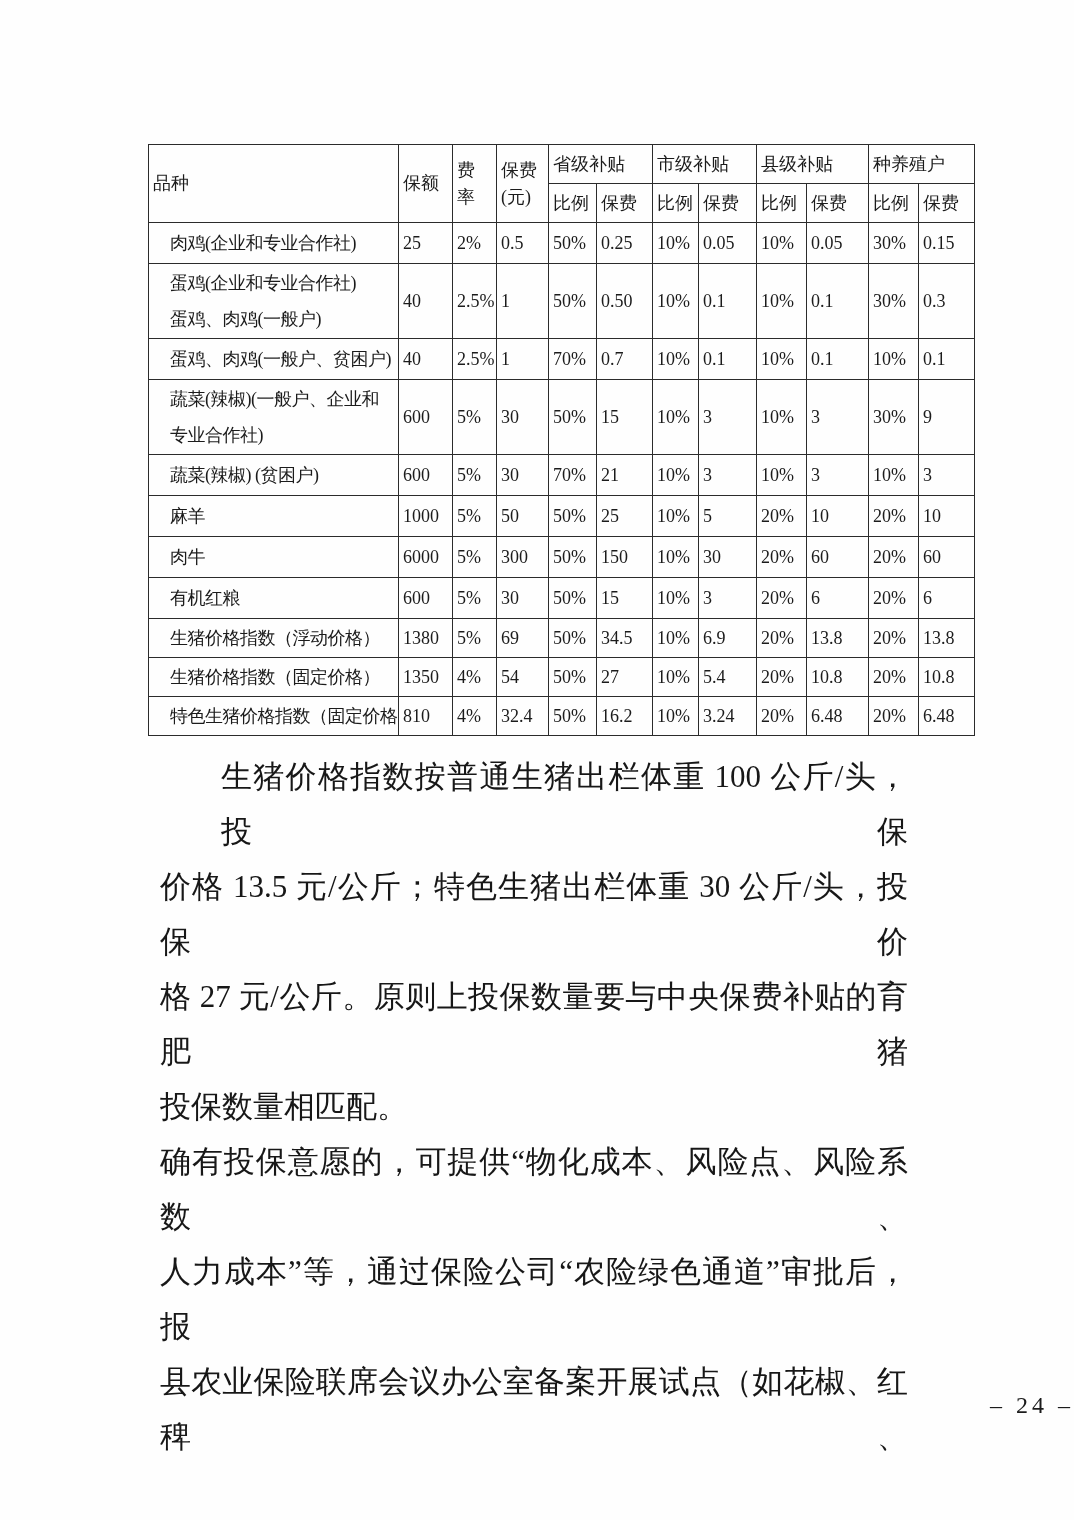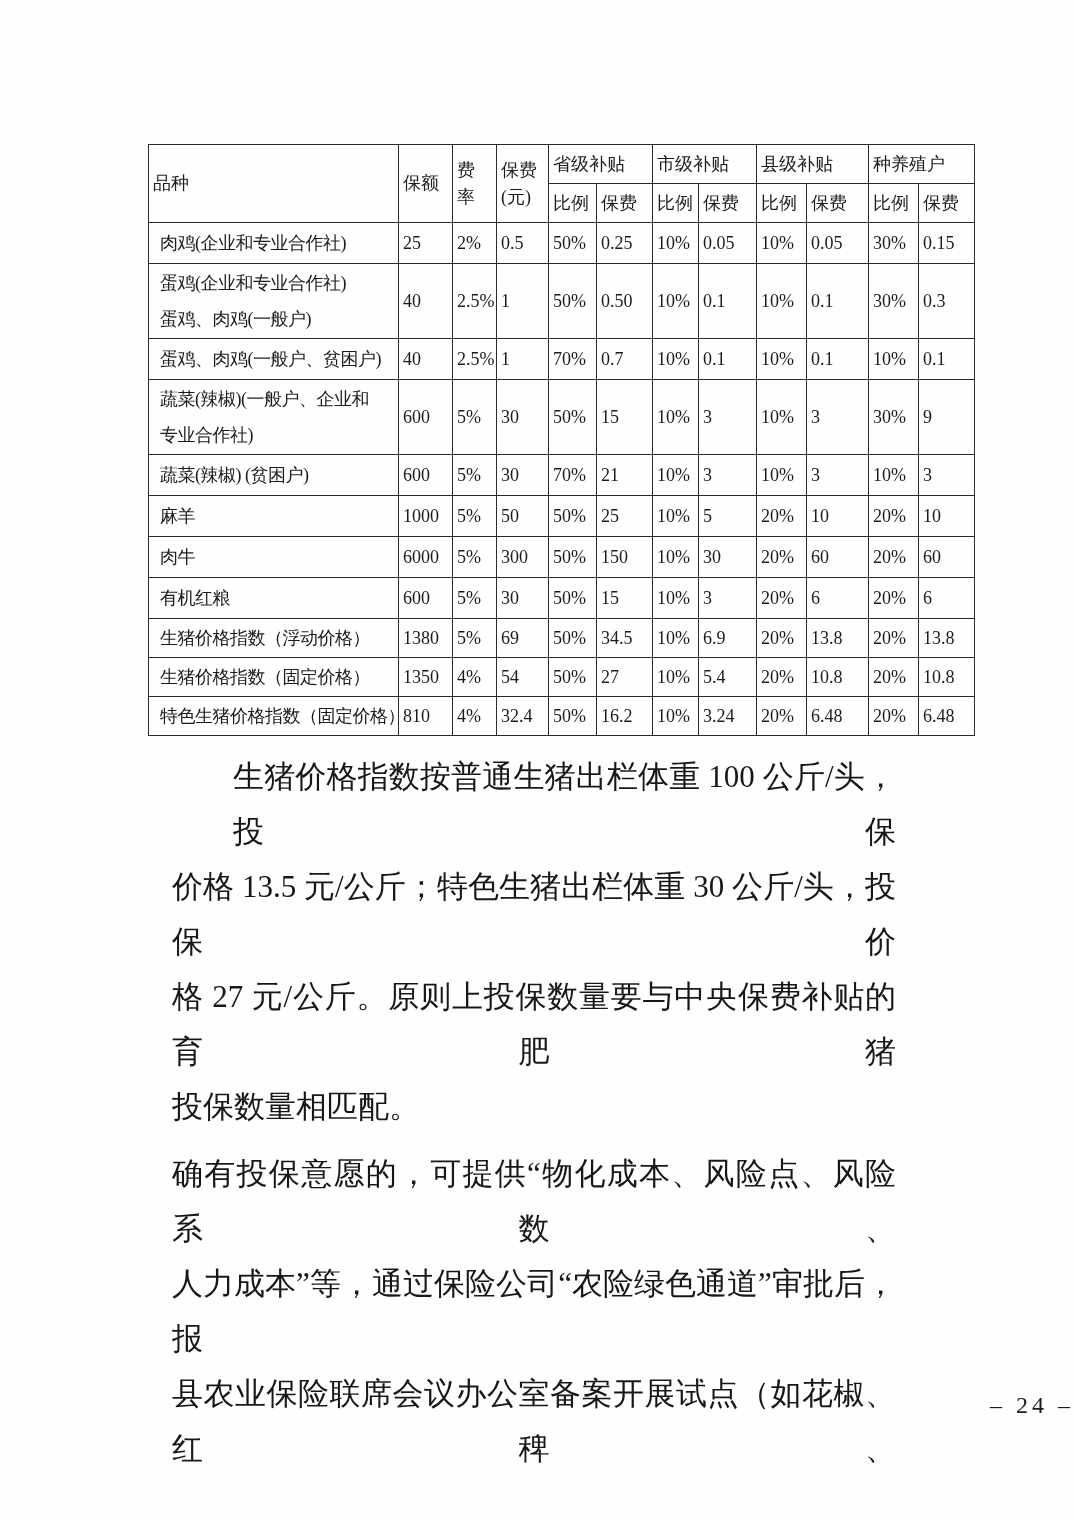--- a/index.html
+++ b/index.html
@@ -44,31 +44,31 @@
     vertical-align: middle;
     padding: 1px 4px;
     overflow: hidden;
   }
   .premium-table thead tr { height: 39px; }
   .premium-table thead th { line-height: 27px; }
   .premium-table tbody td { height: 38px; line-height: 36px; white-space: nowrap; }
   .premium-table tbody tr.short td { height: 33px; margin-left: 20px; }
   .premium-table td.col-variety {
     letter-spacing: -0.5px;
-    padding-left: 11px;
+    padding-left: 21px;
     padding-right: 1px;
   }
   .body-text {
     margin: 13px 0 0 12px;
     width: 748px;
     font-size: 31px;
     line-height: 55px;
     color: #171717;
   }
-  .paragraph { margin: 12px; }
+  .paragraph { margin: 0; }
   .line {
     text-align: justify;
     text-align-last: justify;
   }
   .line.end { text-align-last: left; }
   .line.indent { padding-left: 61px; }
   .page-number {
     position: absolute;
     left: 0;
     top: 1392px;

